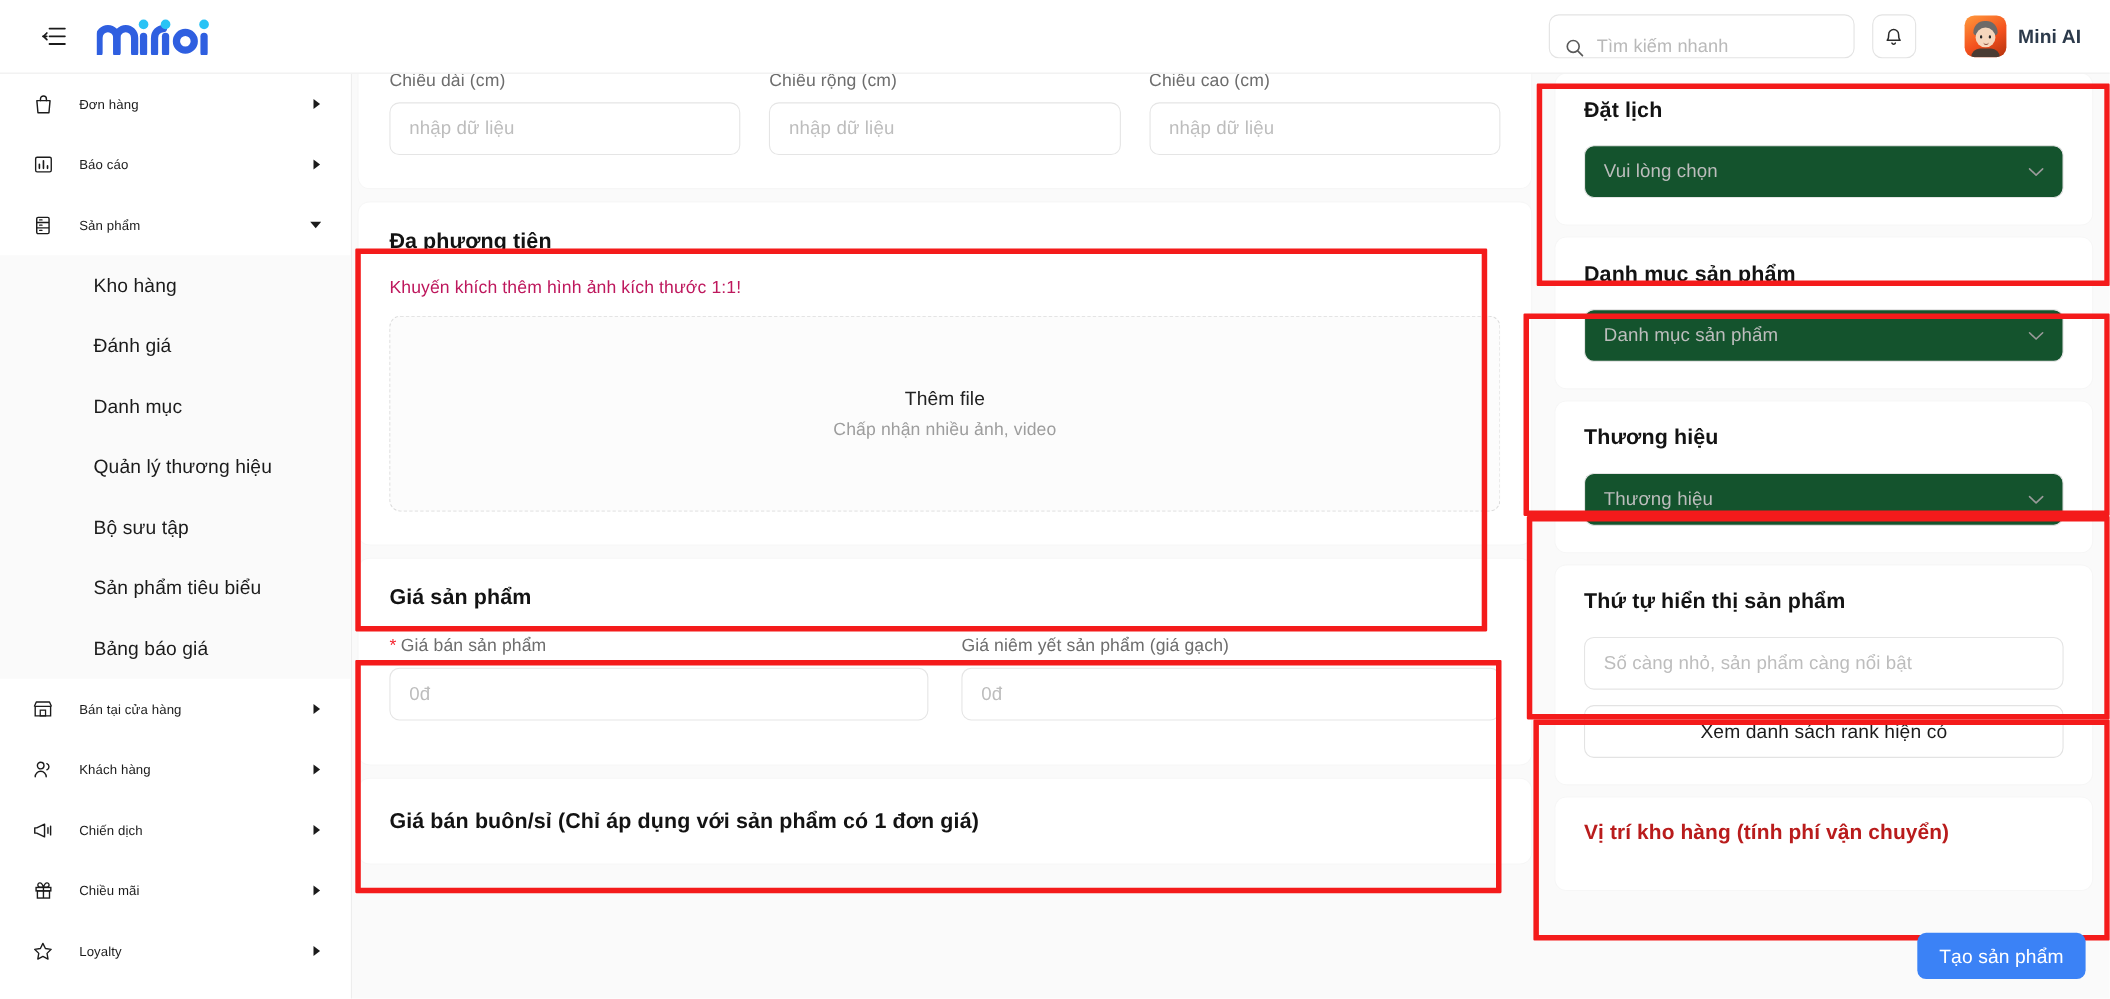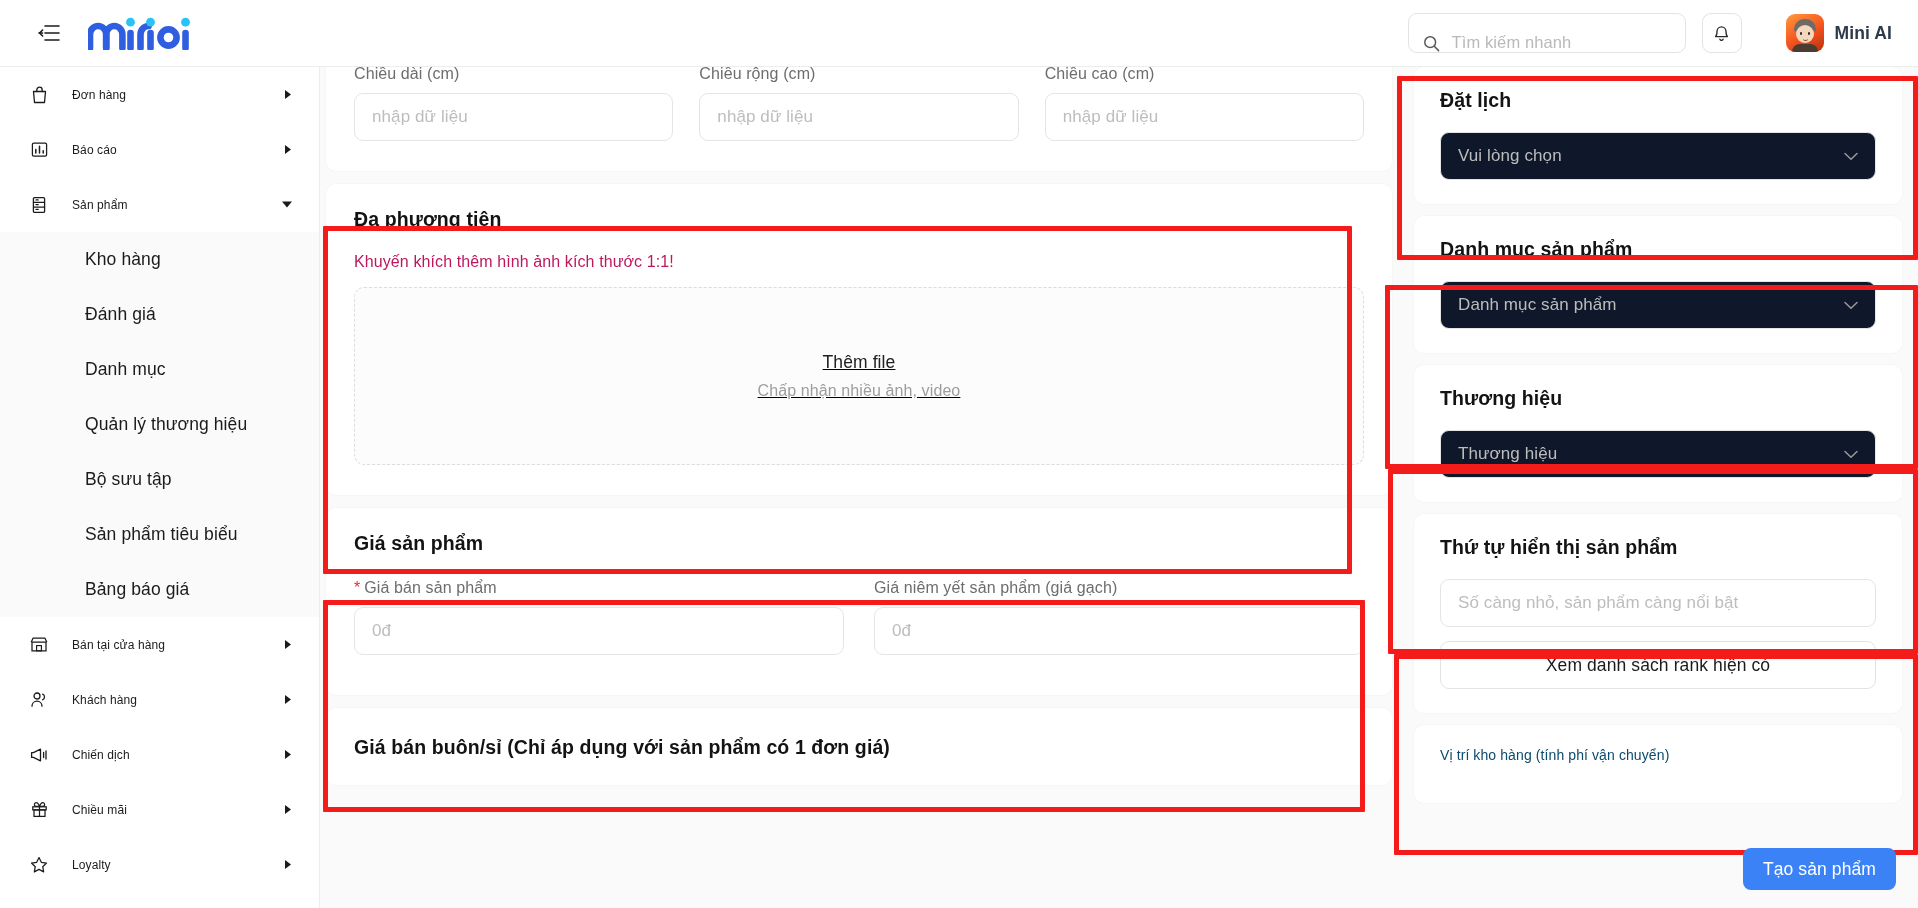--- a/index.html
+++ b/index.html
@@ -97,48 +97,48 @@
   }
   .row3 { display: flex; gap: 26px; }
   .row3 > div { flex: 1; }
   .row2 { display: flex; gap: 30px; }
   .row2 > div { flex: 1; }
 
   .hint { font-size: 16px; color: #be185d; margin: 22px 0 16px 0; letter-spacing:.1px; }
   .dropzone {
     border: 1.5px dashed #dcdcdc; border-radius: 10px; background: #fcfcfc;
     height: 178px; display: flex; flex-direction: column;
-    align-items: center; justify-content: center; gap: 9px; cursor: pointer; text-decoration: underline;
+    align-items: center; justify-content: center; gap: 9px; cursor: pointer;
   }
   .dz-main { font-size: 17.5px; color: #222; letter-spacing:.1px; }
   .dz-sub { font-size: 16px; color: #9d9d9d; letter-spacing:.1px; }
 
   
   .rightpanel {
     position: absolute; top: 67px; left: 1398px; width: 520px; height: 841px;
     background: #fafafa; overflow: hidden;
   }
   .rcard {
     background: #fff; border-radius: 10px; margin: 0 16px 12px 16px; padding: 22px 26px 24px 26px;
     box-shadow: 0 0 0 1px rgba(0,0,0,0.015);
   }
   .rcard-title { font-size: 19.5px; font-weight: 700; color: #131313; margin-bottom: 20px; letter-spacing:.1px; }
   .select {
     width: 100%; height: 48px; border: 1px solid #e5e5e5; border-radius: 9px;
-    display: flex; align-items: center; padding: 0 17px; background: #0f172a; cursor: pointer;
+    display: flex; align-items: center; padding: 0 17px; background: #14532d; cursor: pointer;
   }
   .select .sval { font-size: 17px; color: #bdbdbd; letter-spacing:.1px; }
   .select .chev { margin-left: auto; color: #9a9a9a; display:flex; }
   .ghost-btn {
     width: 100%; height: 48px; border: 1px solid #e3e3e3; border-radius: 9px;
     display: flex; align-items: center; justify-content: center;
     font-size: 17.5px; color: #1b1b1b; background: #fff; cursor: pointer; margin-top: 14px;
     letter-spacing:.1px;
   }
-  .warehouse-title { font-size: 14px; font-weight: 400; color: #0c4a6e; letter-spacing:.1px; }
+  .warehouse-title { font-size: 19px; font-weight: 700; color: #b91c1c; letter-spacing:.1px; }
 
   
   .cta {
     position: absolute; right: 22px; bottom: 18px; height: 42px; padding: 0 20px;
     background: #3b82f6; color: #fff; border: none; border-radius: 8px;
     font-size: 17.5px; font-family: inherit; cursor: pointer; z-index: 60;
     display: flex; align-items: center; letter-spacing:.1px;
   }
 
   

